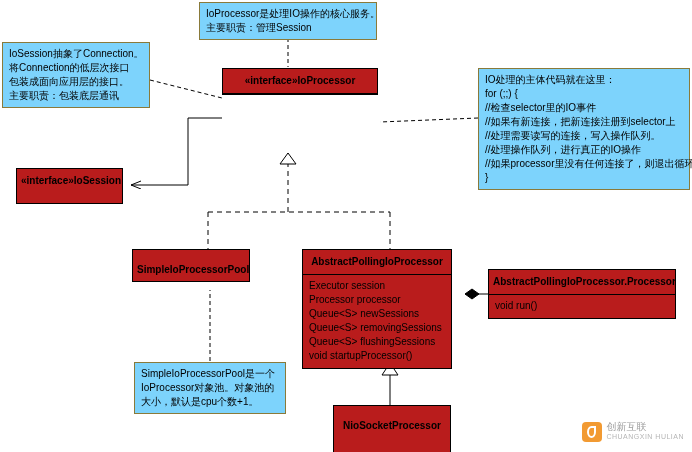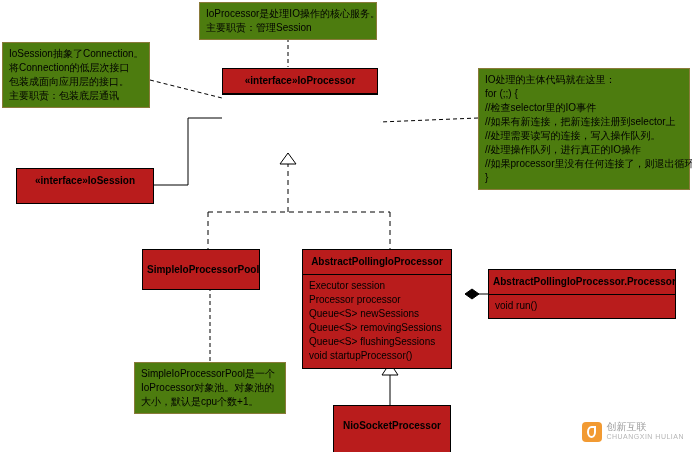--- a/index.html
+++ b/index.html
@@ -47,21 +47,21 @@
   .node .compartment {
     padding: 4px 5px 5px 6px;
   }
   .node .compartment div {
     line-height: 14px;
     white-space: nowrap;
   }
   .note {
     position: absolute;
     box-sizing: border-box;
-    background: #4d7c0f;
+    background: #7dd3fc;
     border: 1px solid #8a7a3a;
     font-size: 10px;
     color: #000000;
     padding: 4px 6px 4px 6px;
     line-height: 14px;
   }
   .note div {
     white-space: nowrap;
   }
   .note.wrap div {
@@ -171,25 +171,25 @@
     <div>SimpleIoProcessorPool是一个</div>
     <div>IoProcessor对象池。对象池的</div>
     <div>大小，默认是cpu个数+1。</div>
   </div>
 
   <div class="node" style="left:222px; top:68px; width:156px;">
     <div class="title"><span>«interface»</span><span>IoProcessor</span></div>
     <div class="sep"></div>
   </div>
 
-  <div class="node" style="left:16px; top:168px; width:138px; height:36px;">
+  <div class="node" style="left:16px; top:168px; width:107px; height:36px;">
     <div class="title"><span>«interface»</span><span>IoSession</span></div>
   </div>
 
-  <div class="node" style="left:142px; top:249px; width:118px; height:41px;">
+  <div class="node" style="left:132px; top:249px; width:118px; height:33px;">
     <div class="title" style="padding-top:13px;">SimpleIoProcessorPool</div>
   </div>
 
   <div class="node" style="left:302px; top:249px; width:150px;">
     <div class="title">AbstractPollingIoProcessor</div>
     <div class="sep"></div>
     <div class="compartment">
       <div>Executor session</div>
       <div>Processor processor</div>
       <div>Queue&lt;S&gt; newSessions</div>

